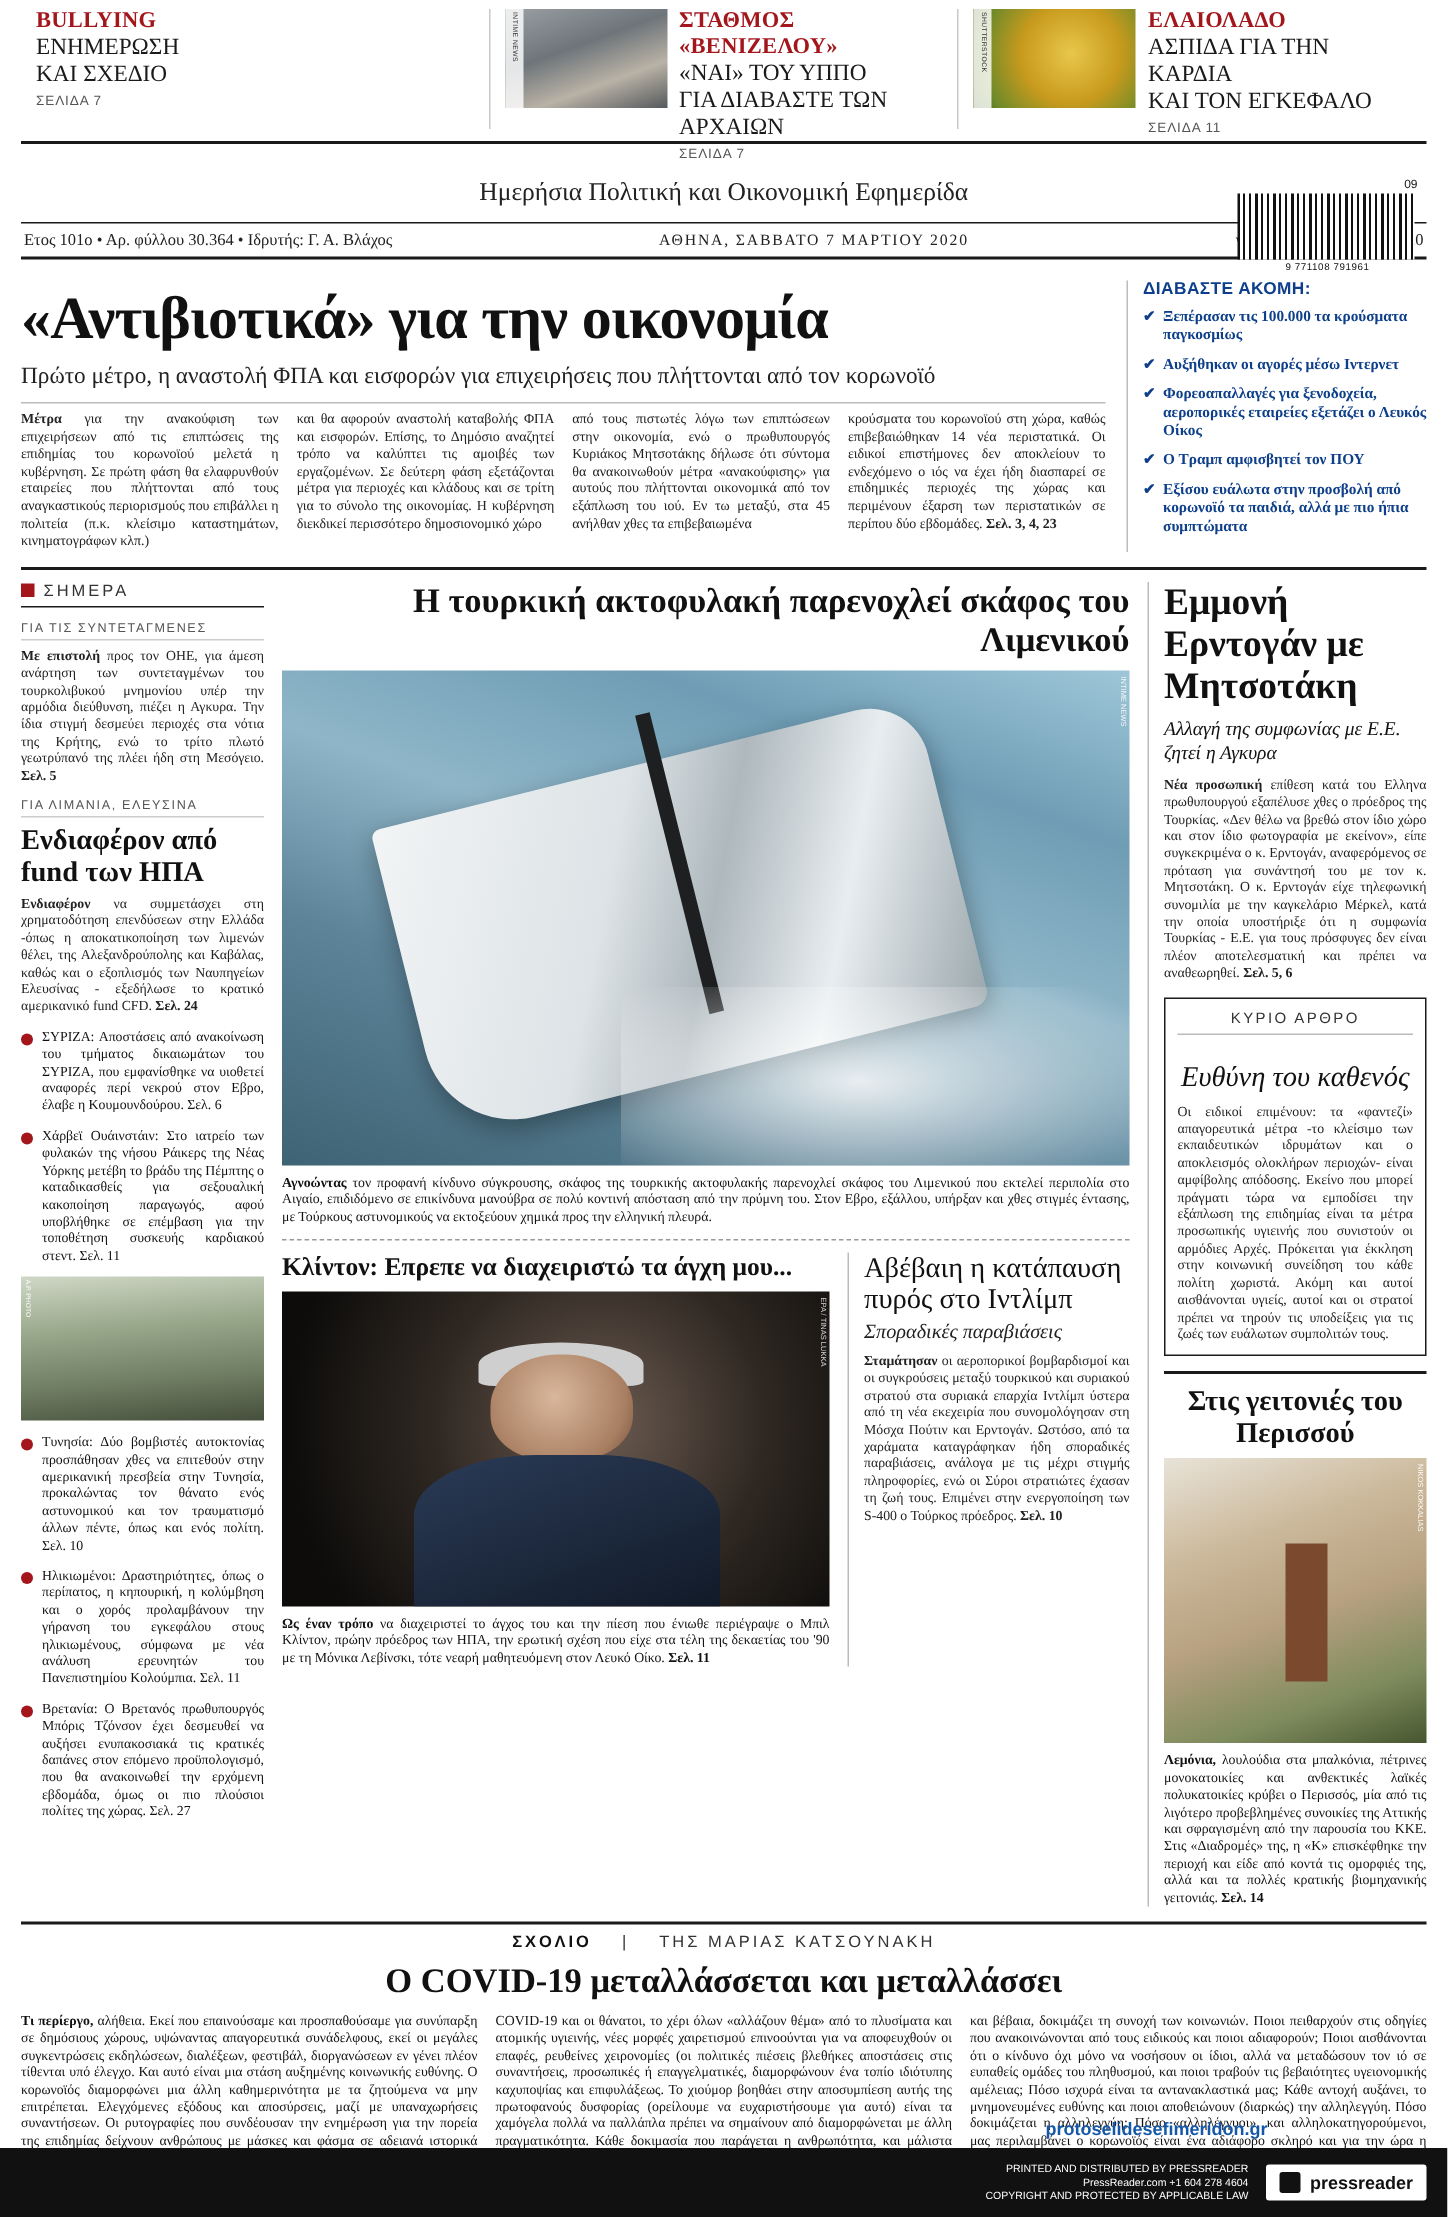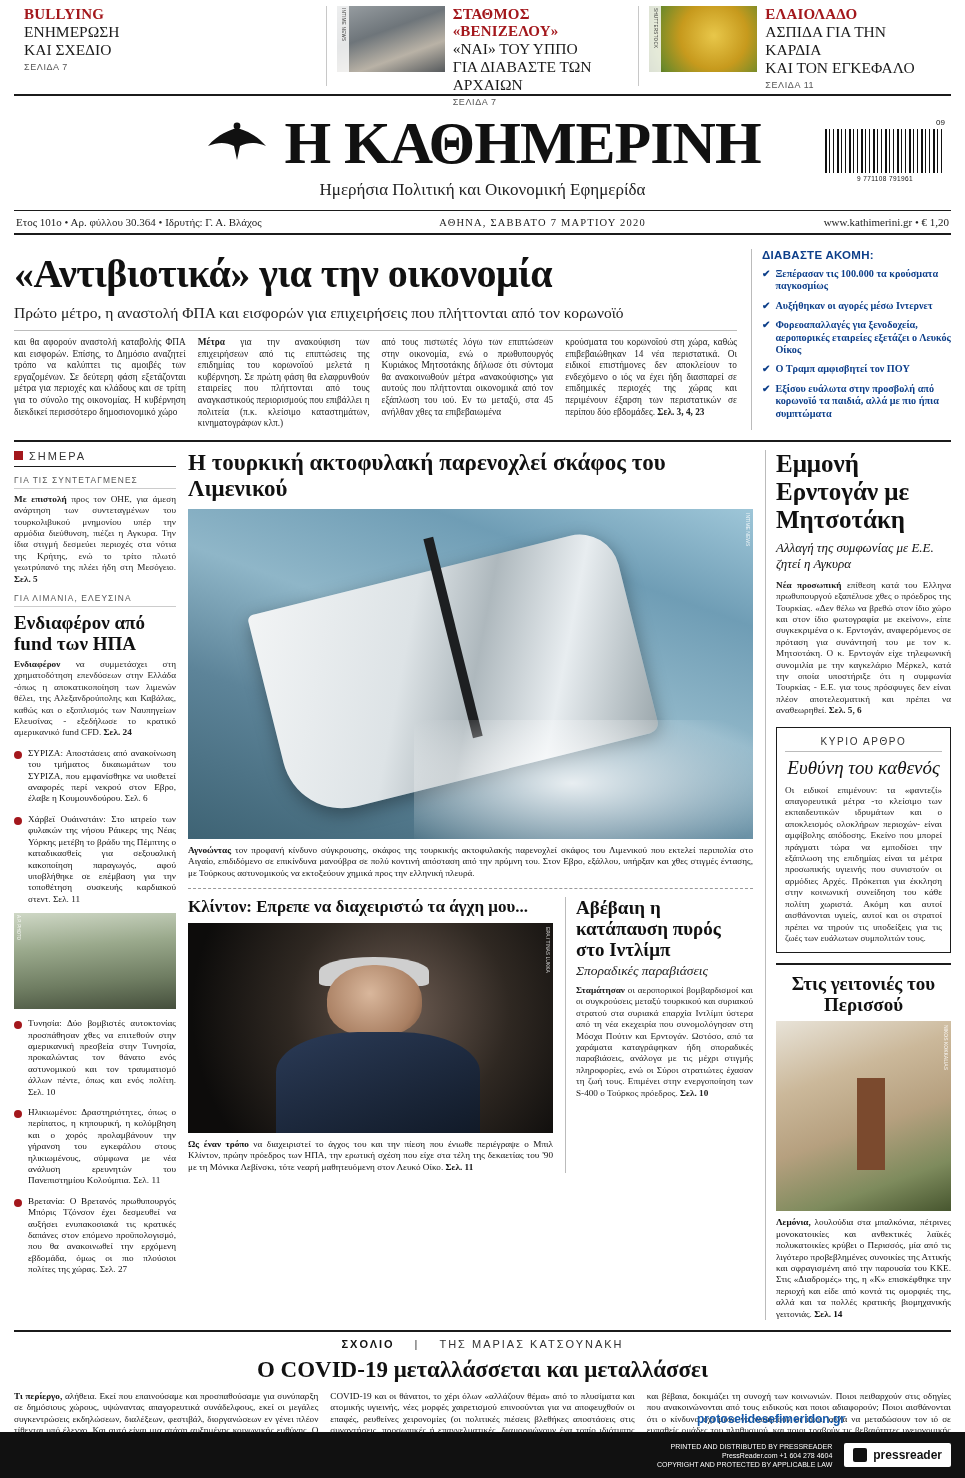--- a/index.html
+++ b/index.html
@@ -112,21 +112,21 @@
   .bullet-item .dot { width:8px;height:8px;border-radius:50%;background:#a3171c;flex:none;margin-top:3px; }
   .bullet-item .tx { font-size:9.2px; line-height:11.4px; text-align:justify; }
   .bullet-item .tx b { font-weight:normal; }
 
   .photo-small { width:100%; height:96px; margin-top:8px; position:relative; overflow:hidden;
     background: linear-gradient(175deg,#cfd8c6 0%, #9aa98c 35%, #6f7d62 70%, #454f3c 100%); }
   .photo-small .cred { position:absolute; left:2px; top:2px; color:#fff; font-size:4.5px;
      font-family:"Liberation Sans", sans-serif; writing-mode:vertical-rl; opacity:.9; }
 
   
-  .mid-title { font-size:23px; font-weight:bold; line-height:26px; text-align:left; margin:0 0 7px; }
+  .mid-title { font-size:23px; font-weight:bold; line-height:26px; text-align:right; margin:0 0 7px; }
   .hero {
     width:100%; height:330px; position:relative; overflow:hidden;
     background: linear-gradient(200deg,#9ec6d8 0%, #6f9db5 22%, #8fb6c8 45%, #5d8499 68%, #3e6374 100%);
   }
   .hero .boat {
     position:absolute; left:14%; top:18%; width:66%; height:64%;
     background: linear-gradient(115deg,#f2f4f5 0%, #dde3e6 38%, #aeb8bd 55%, #e8edf0 75%, #9aa6ab 100%);
     transform: rotate(-14deg); border-radius:6px 40px 10px 60px;
     box-shadow: 0 6px 18px rgba(0,0,0,.35);
   }
@@ -162,30 +162,30 @@
     background:#cfcfcf; border-radius:50% 50% 10% 10%;
   }
   .clinton-photo .suit {
     position:absolute; left:24%; top:52%; width:56%; height:48%;
     background: linear-gradient(160deg,#2b3b57,#111a28); border-radius:40% 40% 0 0;
   }
   .clinton-photo .cred { position:absolute; right:2px; top:4px; color:#eee; font-size:5px;
     font-family:"Liberation Sans", sans-serif; writing-mode:vertical-rl; opacity:.85; }
 
   .side-col { width:188px; flex:none; border-left:1px solid #bbb; padding-left:10px; }
-  .side-title { font-size:19px; font-weight:bold; line-height:21px; margin:0 0 3px; }
+  .side-title { font-size:19px; font-weight:normal; line-height:21px; margin:0 0 3px; }
   .side-sub { font-size:13.5px; font-style:italic; line-height:16px; margin:0 0 6px; color:#222; }
 
   
   .r-title { font-size:25px; font-weight:bold; line-height:28px; margin:0 0 6px; }
   .r-sub { font-size:13px; font-style:italic; line-height:16px; margin:0 0 8px; }
 
   .boxed { border:1px solid #1b1b1b; padding:8px; margin-top:10px; }
   .boxed .bh { font-family:"Liberation Sans", sans-serif; font-size:10px; letter-spacing:1.6px;
-     text-align:center; color:#333; border-bottom:1px solid #bbb; padding-bottom:4px; margin-bottom:5px; }
+     text-align:center; color:#333; border-bottom:1px solid #bbb; padding-bottom:4px; margin-bottom:18px; }
   .boxed .bt { font-size:19px; font-style:italic; line-height:22px; text-align:center; margin-bottom:6px; }
 
   .neigh-title { font-size:19px; font-weight:bold; line-height:21px; text-align:center; margin:10px 0 6px;
     border-top:2px solid #1b1b1b; padding-top:8px; }
   .neigh-photo { width:100%; height:190px; position:relative; overflow:hidden;
     background: linear-gradient(160deg,#e8e3d8 0%, #cbb89a 30%, #b6a07f 55%, #7e8b5d 80%, #47562f 100%); }
   .neigh-photo .door { position:absolute; left:46%; top:30%; width:16%; height:48%; background:#7b4a2e; }
   .neigh-photo .cred { position:absolute; right:2px; top:4px; color:#fff; font-size:5px;
     font-family:"Liberation Sans", sans-serif; writing-mode:vertical-rl; opacity:.9; }
 
@@ -250,43 +250,36 @@
     </div>
   </div>
 
   <div class="masthead">
     <div class="barcode">
       <div class="issue">09</div>
       <div class="bars"></div>
       <div class="num">9 771108 791961</div>
     </div>
 
-    <div class="logo-row">
-      <svg class="eagle" viewBox="0 0 66 46">
-        <path d="M4 26 C14 14, 26 10, 33 8 C40 10, 52 14, 62 26 C52 22, 44 22, 36 26 L33 40 L30 26 C22 22, 14 22, 4 26 Z" fill="#111"></path>
-        <circle cx="33" cy="6" r="3.4" fill="#111"></circle>
-      </svg>
-      <div class="paper-title">Η ΚΑΘΗΜΕΡΙΝΗ</div>
-    </div>
     <div class="subtitle">Ημερήσια Πολιτική και Οικονομική Εφημερίδα</div>
 
     <div class="info-row">
       <div class="left">Ετος 101ο • Αρ. φύλλου 30.364 • Ιδρυτής: Γ. Α. Βλάχος</div>
       <div class="mid">ΑΘΗΝΑ, ΣΑΒΒΑΤΟ 7 ΜΑΡΤΙΟΥ 2020</div>
       <div class="right">www.kathimerini.gr  •  € 1,20</div>
     </div>
   </div>
 
   <div class="lead-wrap">
     <div class="lead-main">
       <div class="lead-title">«Αντιβιοτικά» για την οικονομία</div>
       <div class="lead-sub">Πρώτο μέτρο, η αναστολή ΦΠΑ και εισφορών για επιχειρήσεις που πλήττονται από τον κορωνοϊό</div>
       <div class="lead-cols">
+        <div class="c"><b>Μέτρα</b> για την ανακούφιση των επιχειρήσεων από τις επιπτώσεις της επιδημίας του κορωνοϊού μελετά η κυβέρνηση. Σε πρώτη φάση θα ελαφρυνθούν εταιρείες που πλήττονται από τους αναγκαστικούς περιορισμούς που επιβάλλει η πολιτεία (π.κ. κλείσιμο καταστημάτων, κινηματογράφων κλπ.)</div>
         <div class="c">και θα αφορούν αναστολή καταβολής ΦΠΑ και εισφορών. Επίσης, το Δημόσιο αναζητεί τρόπο να καλύπτει τις αμοιβές των εργαζομένων. Σε δεύτερη φάση εξετάζονται μέτρα για περιοχές και κλάδους και σε τρίτη για το σύνολο της οικονομίας. Η κυβέρνηση διεκδικεί περισσότερο δημοσιονομικό χώρο</div>
-        <div class="c"><b>Μέτρα</b> για την ανακούφιση των επιχειρήσεων από τις επιπτώσεις της επιδημίας του κορωνοϊού μελετά η κυβέρνηση. Σε πρώτη φάση θα ελαφρυνθούν εταιρείες που πλήττονται από τους αναγκαστικούς περιορισμούς που επιβάλλει η πολιτεία (π.κ. κλείσιμο καταστημάτων, κινηματογράφων κλπ.)</div>
         <div class="c">από τους πιστωτές λόγω των επιπτώσεων στην οικονομία, ενώ ο πρωθυπουργός Κυριάκος Μητσοτάκης δήλωσε ότι σύντομα θα ανακοινωθούν μέτρα «ανακούφισης» για αυτούς που πλήττονται οικονομικά από τον εξάπλωση του ιού. Εν τω μεταξύ, στα 45 ανήλθαν χθες τα επιβεβαιωμένα</div>
         <div class="c">κρούσματα του κορωνοϊού στη χώρα, καθώς επιβεβαιώθηκαν 14 νέα περιστατικά. Οι ειδικοί επιστήμονες δεν αποκλείουν το ενδεχόμενο ο ιός να έχει ήδη διασπαρεί σε επιδημικές περιοχές της χώρας και περιμένουν έξαρση των περιστατικών σε περίπου δύο εβδομάδες. <b>Σελ. 3, 4, 23</b></div>
       </div>
     </div>
 
     <div class="readalso">
       <h4>ΔΙΑΒΑΣΤΕ ΑΚΟΜΗ:</h4>
       <ul>
         <li>
             <span class="tick">✔</span>

